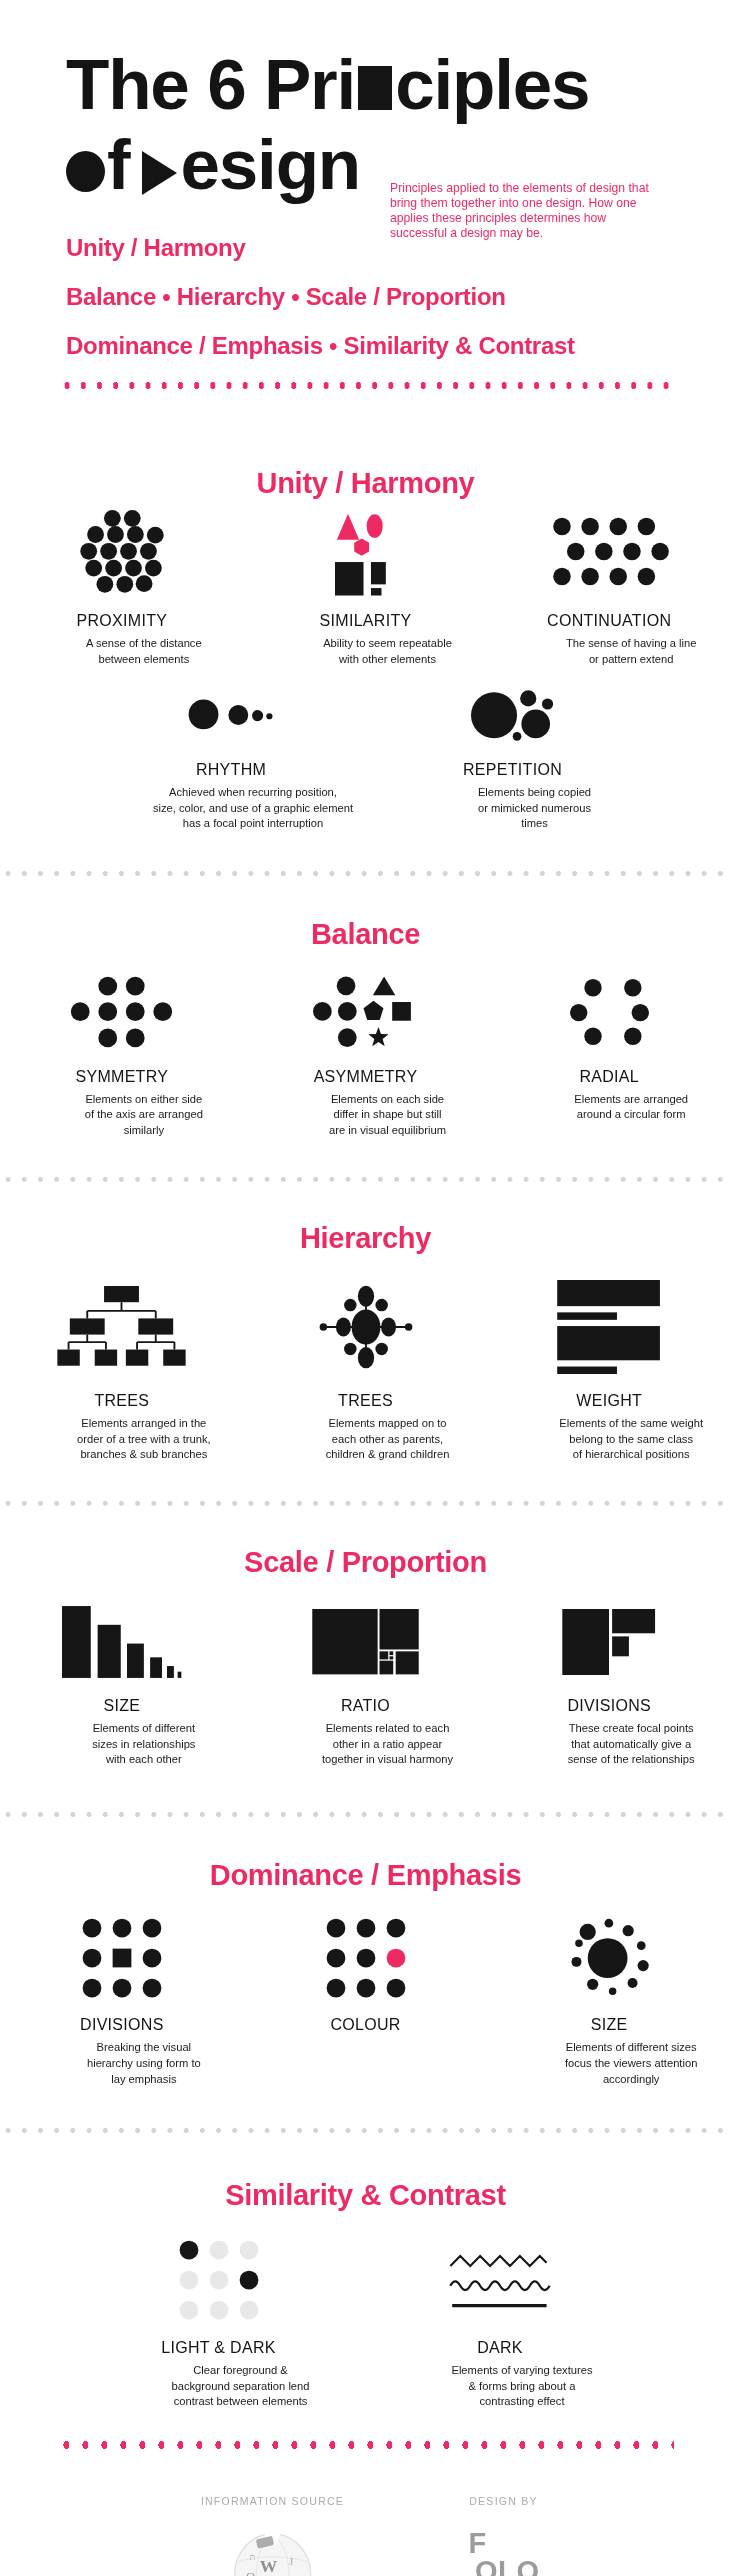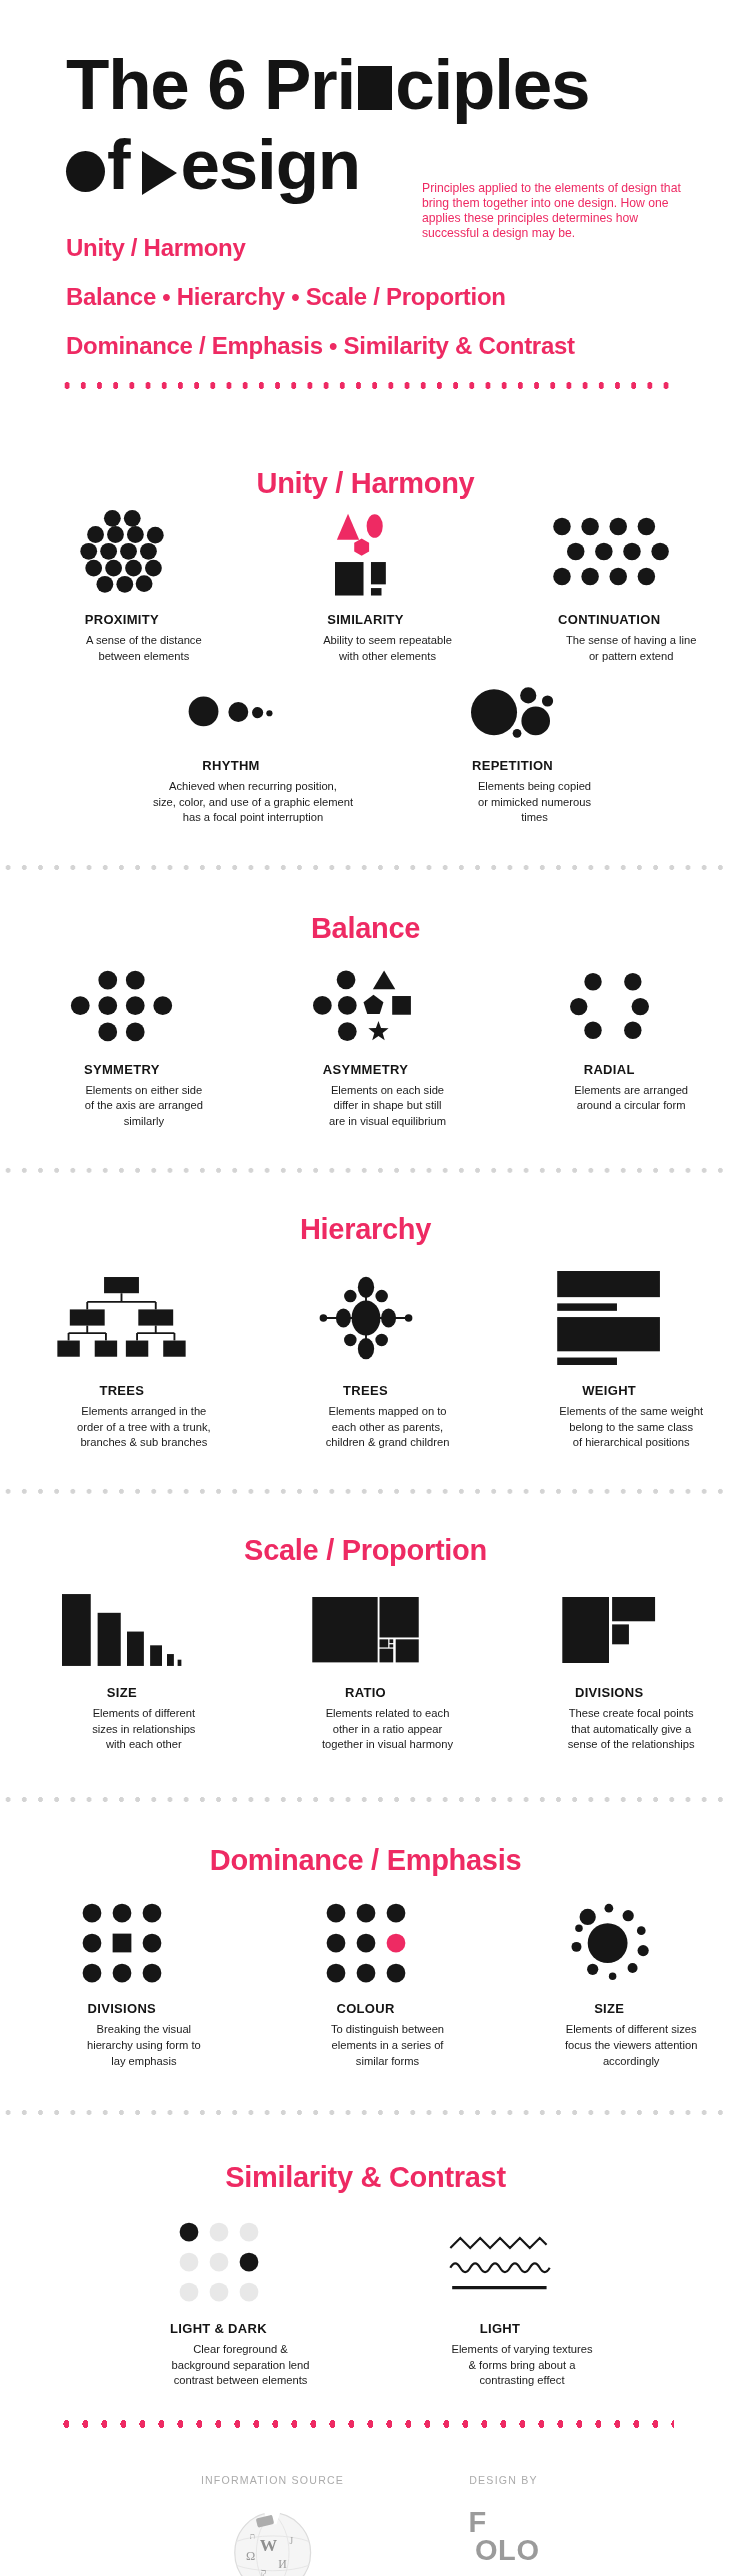--- a/index.html
+++ b/index.html
@@ -6,21 +6,21 @@
   body { width:731px; background:#ffffff; font-family:"Liberation Sans", sans-serif; color:#161616; }
   .page { width:731px; min-height:2576px; background:#fff; padding-top:45px; padding-bottom:19px; }
 
   
   header { position:relative; }
   h1 { margin-left:66px; font-size:71px; font-weight:800; letter-spacing:-1.2px; line-height:1.13; color:#141414; }
   .t-line { display:block; white-space:nowrap; }
   .sq   { display:inline-block; width:34px; height:44px; background:#141414; margin:0 3.1px; vertical-align:-1.2px; }
   .circ { display:inline-block; width:39px; height:41px; background:#141414; border-radius:50%; margin-right:1.9px; vertical-align:-2.5px; }
   .tri  { display:inline-block; width:0; height:0; border-top:22px solid transparent; border-bottom:22px solid transparent; border-left:35px solid #141414; margin:0 3.7px 0 12.5px; vertical-align:-6.2px; }
-  .blurb { position:absolute; left:422px; top:136px; width:272px; font-size:12.2px; line-height:15px; color:#EE2A63; font-weight:500; }
+  .blurb { position:absolute; left:390px; top:136px; width:272px; font-size:12.2px; line-height:15px; color:#EE2A63; font-weight:500; }
   .plist { margin:29px 0 0 66px; color:#EE2A63; font-size:24px; font-weight:800; letter-spacing:-0.3px; }
   .plist div { margin-bottom:21px; white-space:nowrap; }
 
   
   .dots { height:8.7px; background-repeat:repeat-x; background-position:left center; }
   .dots.pink { margin:17.5px 59px 0; background-image:radial-gradient(2.8px 3.4px at 8.1px 4.4px, #EE2A63 95%, transparent); background-size:16.2px 8.7px; }
   .dots.gray { background-image:radial-gradient(2.2px 2.8px at 8.1px 4.4px, #D4D4D4 95%, transparent); background-size:16.2px 8.7px; }
   .dots.pink-big { height:10px; margin:30px 57px 0; background-image:radial-gradient(3.1px 4.1px at 9.4px 5px, #EE2A63 95%, transparent); background-size:19px 10px; }
 
   
@@ -28,21 +28,21 @@
   .mt-unity { margin-top:77px; } .mt-bal { margin-top:40px; } .mt-hier { margin-top:39px; }
   .mt-scale { margin-top:39px; } .mt-dom { margin-top:40px; } .mt-sim { margin-top:44px; }
   .row { display:flex; justify-content:center; }
   .col { width:244px; text-align:center; }
   .col.w1 { width:269px; } .col.w2 { width:294px; }
   .icon-box { display:flex; align-items:center; justify-content:center; }
   .h140 { height:87px; margin-top:7.5px; } .h92 { height:57px; margin-top:19px; }
   .h124 { height:77px; margin-top:22.5px; } .h152 { height:95px; margin-top:24px; }
   .h120 { height:75px; margin-top:25px; } .h132 { height:82px; margin-top:25px; }
   .h132b { height:82px; margin-top:27.5px; }
-  .label { margin-top:17.5px; font-size:13px; font-weight:700; letter-spacing:0.3px; color:#141414; }
+  .label { margin-top:17.5px; font-size:16px; font-weight:400; letter-spacing:0.3px; color:#141414; }
   .desc  { margin-top:6.2px; font-size:11.2px; line-height:15.6px; color:#1b1b1b; white-space:pre-line;padding-left:44px; }
   .div-u { margin-top:37px; } .div-b { margin-top:36px; } .div-h { margin-top:36px; }
   .div-s { margin-top:42px; } .div-d { margin-top:39px; }
 
   svg .ink { fill:#161616; } svg .pink { fill:#EE2A63; } svg .lite { fill:#E8E8E8; }
   svg .stroke { stroke:#161616; fill:none; }
 
   
   .footer-cols { display:flex; justify-content:center; gap:25px; margin-top:45px;padding-left:45px; }
   .fcol { width:206px; text-align:center; }
@@ -410,23 +410,20 @@
               <circle cx="16" cy="64" r="15"></circle>
                 <circle cx="64" cy="64" r="15"></circle>
               <circle cx="16" cy="112" r="15"></circle>
                 <circle cx="64" cy="112" r="15"></circle>
                 <circle cx="112" cy="112" r="15"></circle>
             </g>
             <circle class="pink" cx="112" cy="64" r="15"></circle>
           </svg>
         </div>
         <div class="label">COLOUR</div>
-        <div class="desc">To distinguish between
-elements in a series of
-similar forms</div>
       </div>
       <div class="col">
         <div class="icon-box h132">
           <svg width="81" height="81" viewBox="0 0 130 130">
             <g class="ink">
               <circle cx="62" cy="66" r="32"></circle>
               <circle cx="30" cy="24" r="13"></circle>
                 <circle cx="64" cy="10" r="7"></circle>
                 <circle cx="95" cy="22" r="9"></circle>
               <circle cx="116" cy="46" r="7"></circle>
@@ -475,21 +472,21 @@
 contrast between elements</div>
       </div>
       <div class="col w2">
         <div class="icon-box h132b">
           <svg width="106" height="59" viewBox="0 0 170 95">
             <path class="stroke" stroke-width="3.5" d="M5,24 L21,8 L37,24 L53,8 L69,24 L85,8 L101,24 L117,8 L133,24 L149,8 L160,19"></path>
             <path class="stroke" stroke-width="3.5" d="M5,56 Q13,42 21,56 Q29,70 37,56 Q45,42 53,56 Q61,70 69,56 Q77,42 85,56 Q93,70 101,56 Q109,42 117,56 Q125,70 133,56 Q141,42 149,56 Q157,70 165,56"></path>
             <path class="stroke" stroke-width="5" d="M8,88 H160"></path>
           </svg>
         </div>
-        <div class="label">LIGHT</div>
+        <div class="label">DARK</div>
         <div class="desc">Elements of varying textures
 &amp; forms bring about a
 contrasting effect</div>
       </div>
     </div>
   </section>
 
   <div class="dots pink-big"></div>
 
   <footer class="footer-cols">

